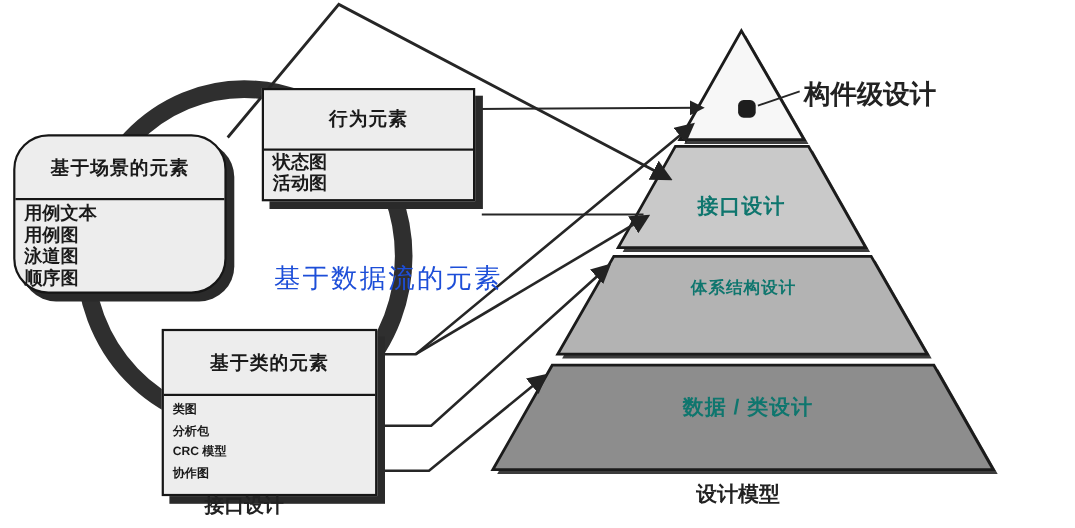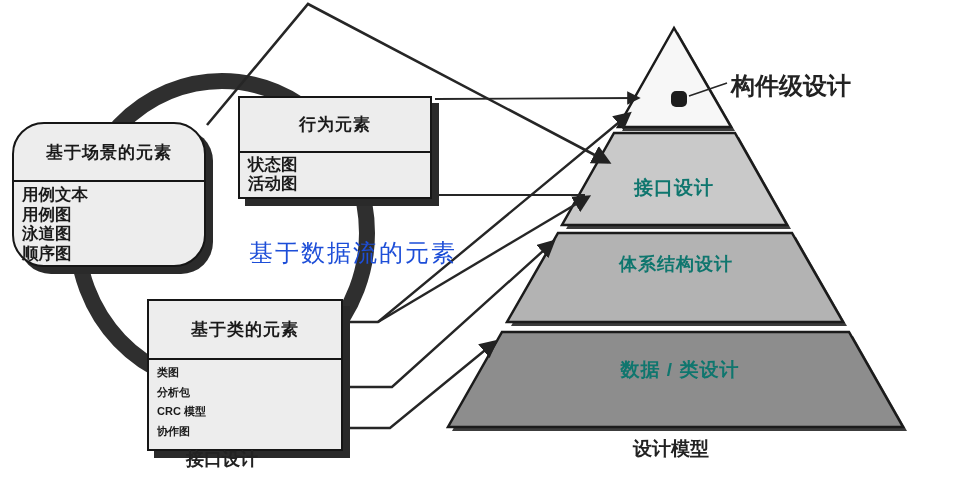--- a/index.html
+++ b/index.html
@@ -15,38 +15,38 @@
   }
   .ebox .title{
     display:flex;align-items:center;justify-content:center;
     font-weight:bold;border-bottom:2px solid #161616;letter-spacing:1px;
   }
   .ebox .items{font-weight:600;}
   .ebox .item{white-space:nowrap;}
   #box-scenario{left:12px;top:122px;width:194px;height:145px;border-radius:32px;}
   #box-scenario .title{height:56px;font-size:17px;}
   #box-scenario .items{padding:3px 0 0 8px;font-size:16.5px;line-height:19.5px;}
-  #box-behavioral{left:238px;top:96px;width:194px;height:103px;}
+  #box-behavioral{left:238px;top:80px;width:194px;height:103px;}
   #box-behavioral .title{height:53px;font-size:17px;}
   #box-behavioral .items{padding:2px 16px 0 8px;font-size:16.5px;line-height:19px;}
   #box-class{left:147px;top:299px;width:196px;height:152px;}
   #box-class .title{height:57px;font-size:17px;}
   #box-class .items{padding:3px 0 0 8px;font-size:11px;line-height:19.5px;}
   
   .lbl{position:absolute;font-weight:bold;white-space:nowrap;}
   #flow-label{
     left:249px;top:237px;font-family:"Liberation Serif","DejaVu Serif",serif;
     font-weight:normal;font-size:24px;letter-spacing:2px;color:#1d4ed8;
   }
   #analysis-caption{left:186px;top:447px;font-size:18px;color:#222;}
   #design-caption{left:633px;top:436px;font-size:19px;color:#222;}
   #component-label{left:731px;top:70px;font-size:24px;color:#222;}
   .pyr-lbl{transform:translateX(-50%);color:#0f766e;letter-spacing:1px;}
   #interface-label{left:674px;top:175px;font-size:19px;}
-  #architecture-label{left:676px;top:252px;font-size:18px;}
+  #architecture-label{left:676px;top:252px;font-size:15px;}
   #data-label{left:680px;top:357px;font-size:19px;}
   
   .pyr{stroke:#1b1b1b;stroke-width:2.5;}
   .pyr-shadow{stroke:none;}
   .mline{fill:none;stroke:#262626;stroke-linejoin:miter;}
 </style>
 </head>
 <body>
 
 <div class="canvas">

